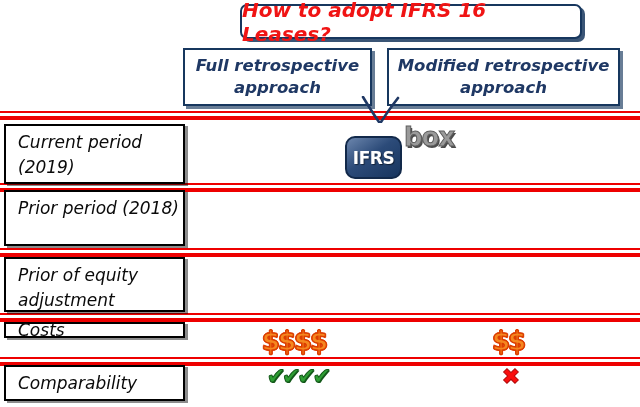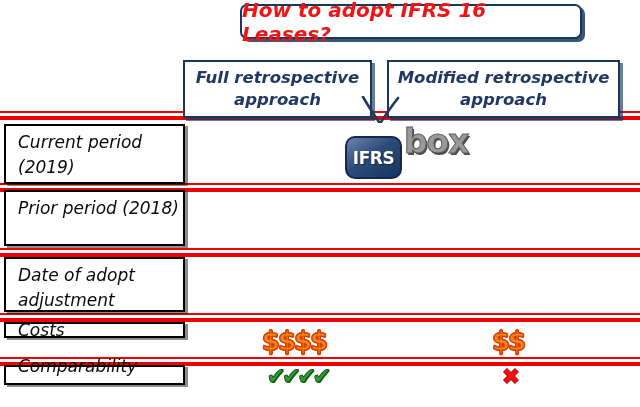--- a/index.html
+++ b/index.html
@@ -24,21 +24,21 @@
     border-radius: 7px;
     box-shadow: 3px 3px 0 rgba(23,55,94,0.85);
     display: flex; align-items: center; justify-content: center;
     font-size: 20px; font-style: italic; font-weight: 600;
     color: #f01414;
     z-index: 4;
   }
   
   .col-box {
     position: absolute;
-    top: 60px; height: 58px;
+    top: 48px; height: 58px;
     background: #ffffff;
     border: 2px solid #17375e;
     box-shadow: 3px 3px 0 rgba(23,55,94,0.65);
     display: flex; align-items: center; justify-content: center;
     text-align: center;
     font-size: 16.5px; font-style: italic; font-weight: 600;
     line-height: 1.35;
     color: #1f3864;
     z-index: 4;
     padding: 16px 6px;
@@ -69,21 +69,21 @@
     color: #0a0a0a;
     font-size: 17px; font-style: italic;
     line-height: 1.45;
     padding: 4px 4px 4px 12px;
     z-index: 3;
   }
   .row1 { top: 124px; height: 60px; }
   .row2 { top: 190px; height: 56px; }
   .row3 { top: 257px; height: 55px; }
   .row4 { top: 322px; height: 16px; display:flex; align-items:center; }
-  .row5 { top: 365px; height: 20px; display:flex; align-items:flex-end; }
+  .row5 { top: 365px; height: 36px; display:flex; align-items:center; }
   
   .cell-icons {
     position: absolute;
     text-align: center;
     z-index: 3;
     font-weight: 700;
     white-space: nowrap;
   }
   .dollars {
     top: 326px;
@@ -126,21 +126,21 @@
   .tv-text {
     color: #ffffff;
     font-size: 17px;
     font-weight: 800;
     letter-spacing: -0.5px;
     text-shadow: 1px 1px 1px rgba(0,0,0,0.5);
   }
   .box-text {
     position: absolute;
     left: 61px; top: 28px;
-    font-size: 33px;
+    font-size: 26px;
     font-weight: 700;
     color: #9a9a9a;
     -webkit-text-stroke: 1px #5e5e5e;
     text-shadow: 1.5px 1.5px 0 #4c4c4c;
     letter-spacing: -1px;
   }
 </style>
 </head>
 <body>
 
@@ -163,21 +163,21 @@
   <div class="sep sep4"></div>
   <div class="sep sep5"></div>
 
   <div class="row-box row1">
     <span>Current period (2019)</span>
   </div>
   <div class="row-box row2">
     <span>Prior period (2018)</span>
   </div>
   <div class="row-box row3">
-    <span>Date of adopt adjustment</span>
+    <span>Prior of equity adjustment</span>
   </div>
   <div class="row-box row4">
     <span>Costs</span>
   </div>
   <div class="row-box row5">
     <span>Comparability</span>
   </div>
 
   <div class="cell-icons dollars dollars-full">$$$$</div>
   <div class="cell-icons dollars dollars-modified">$$</div>

